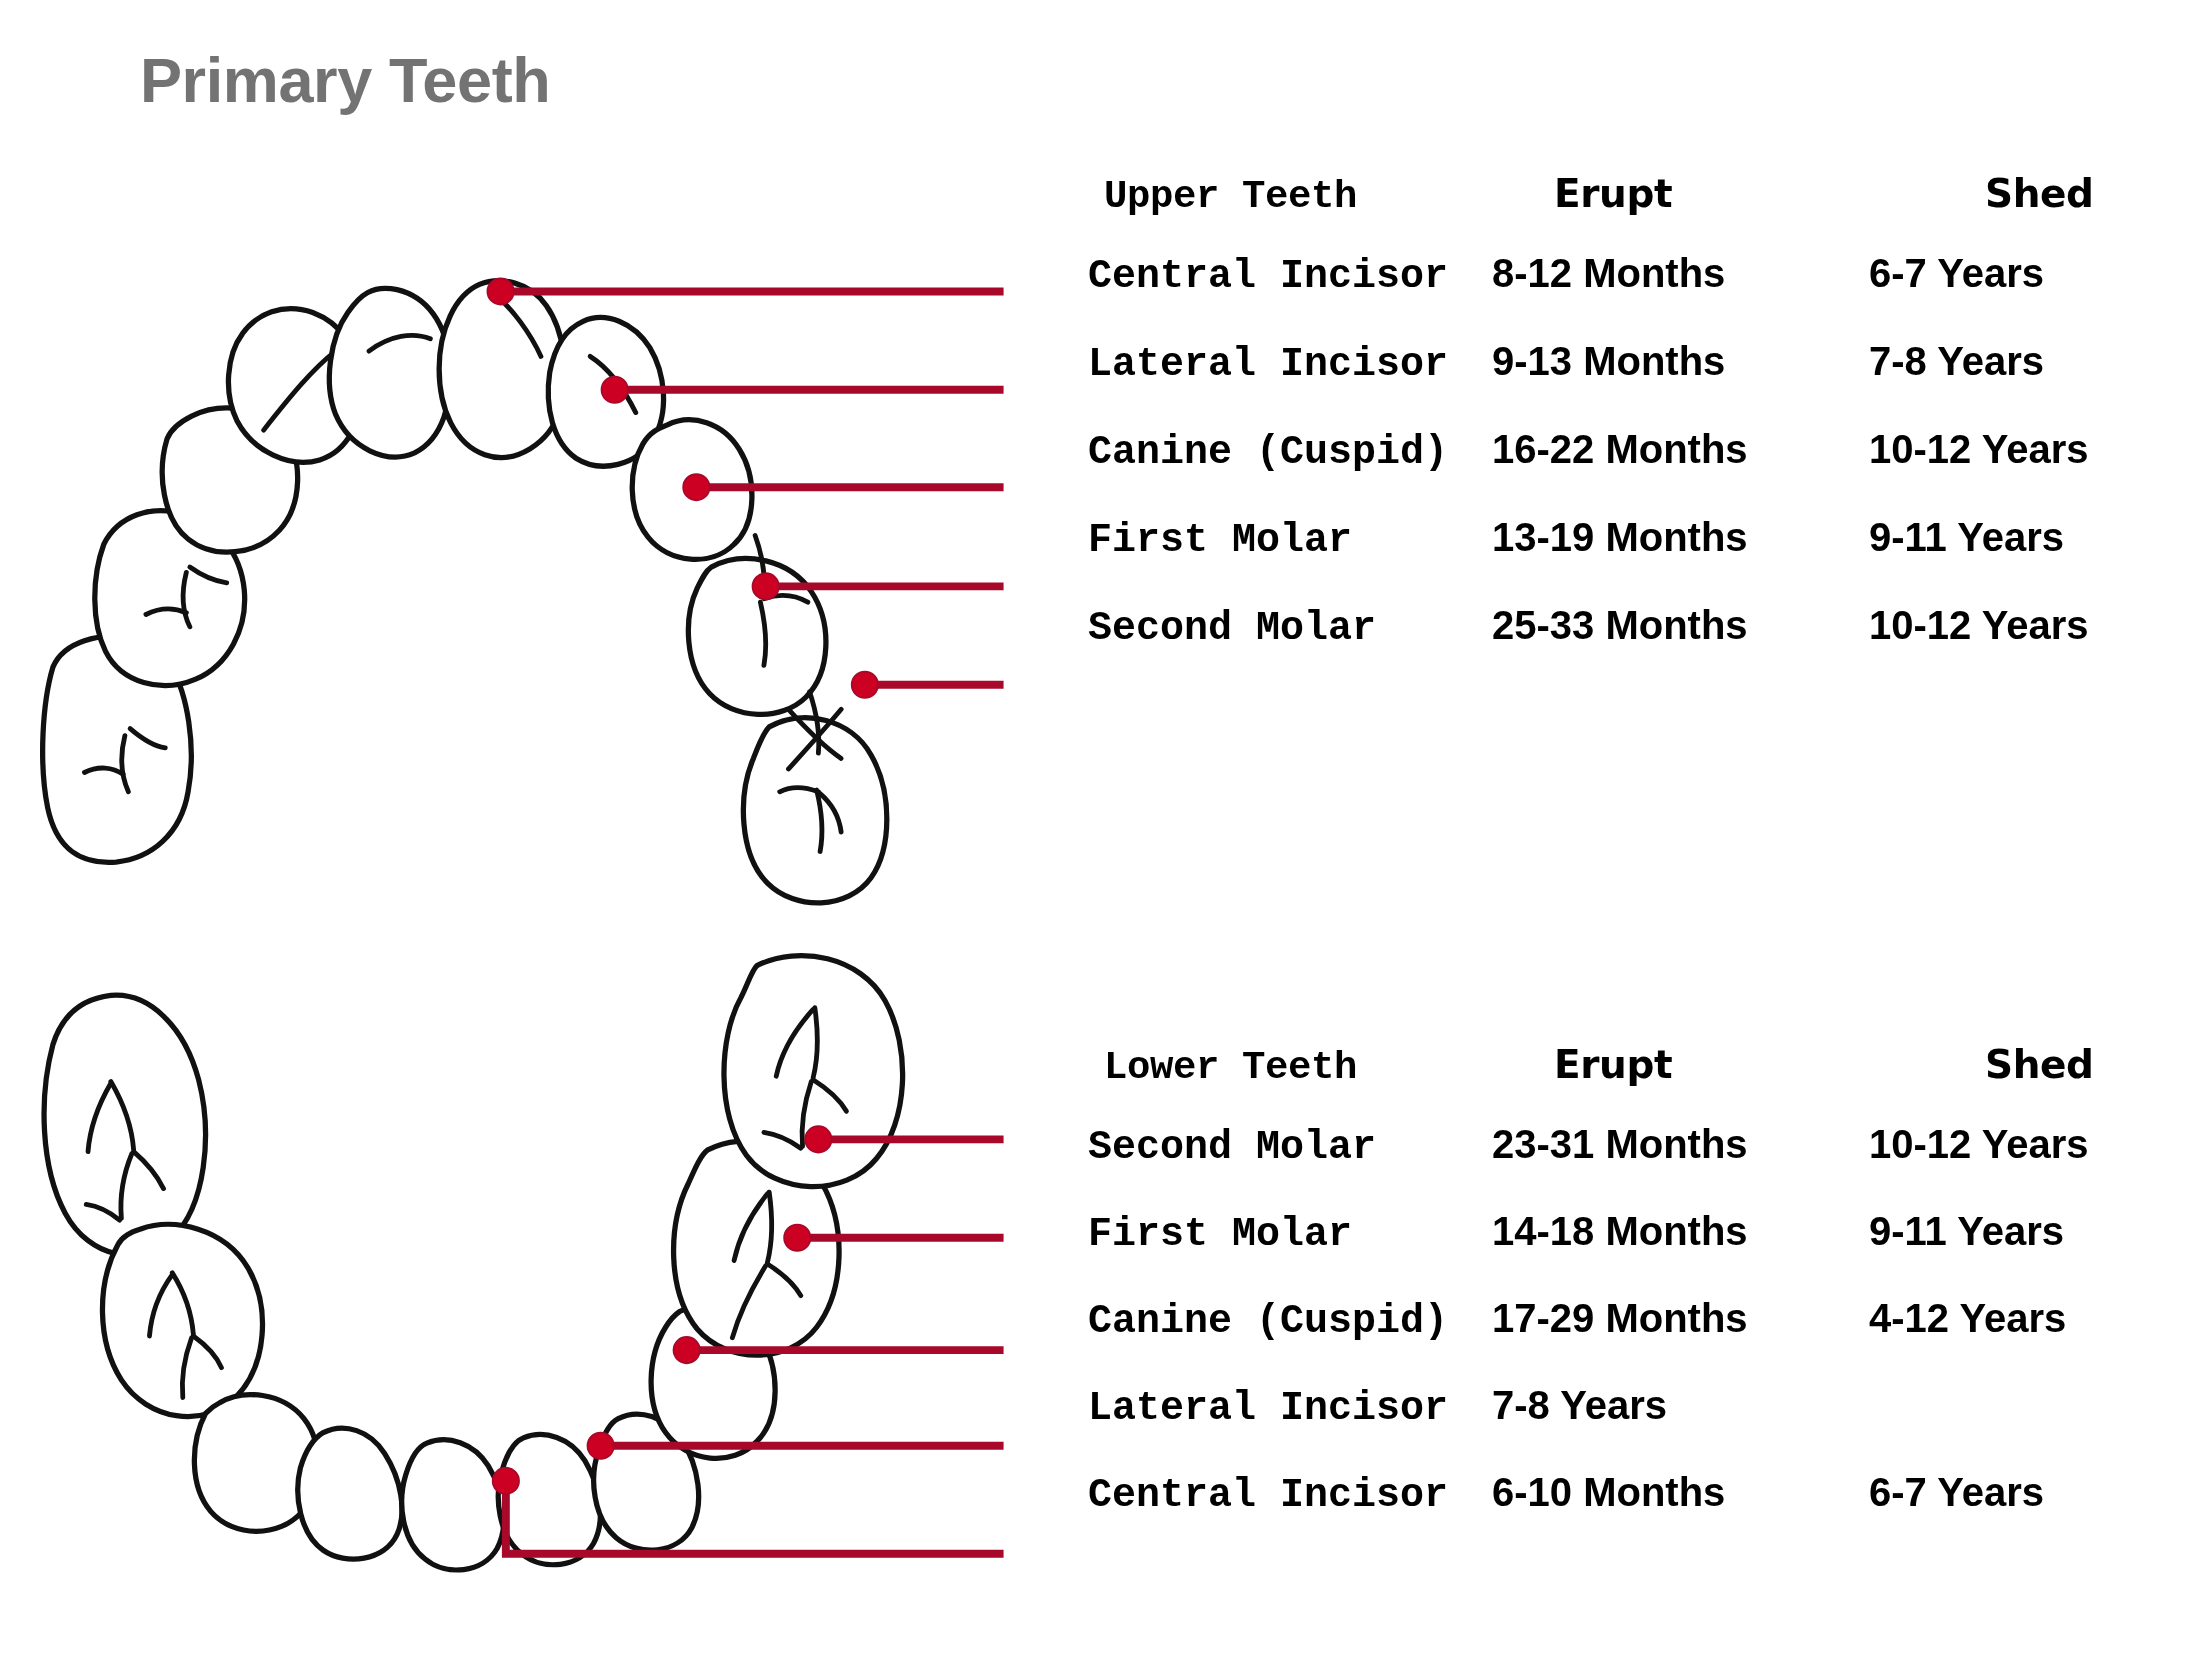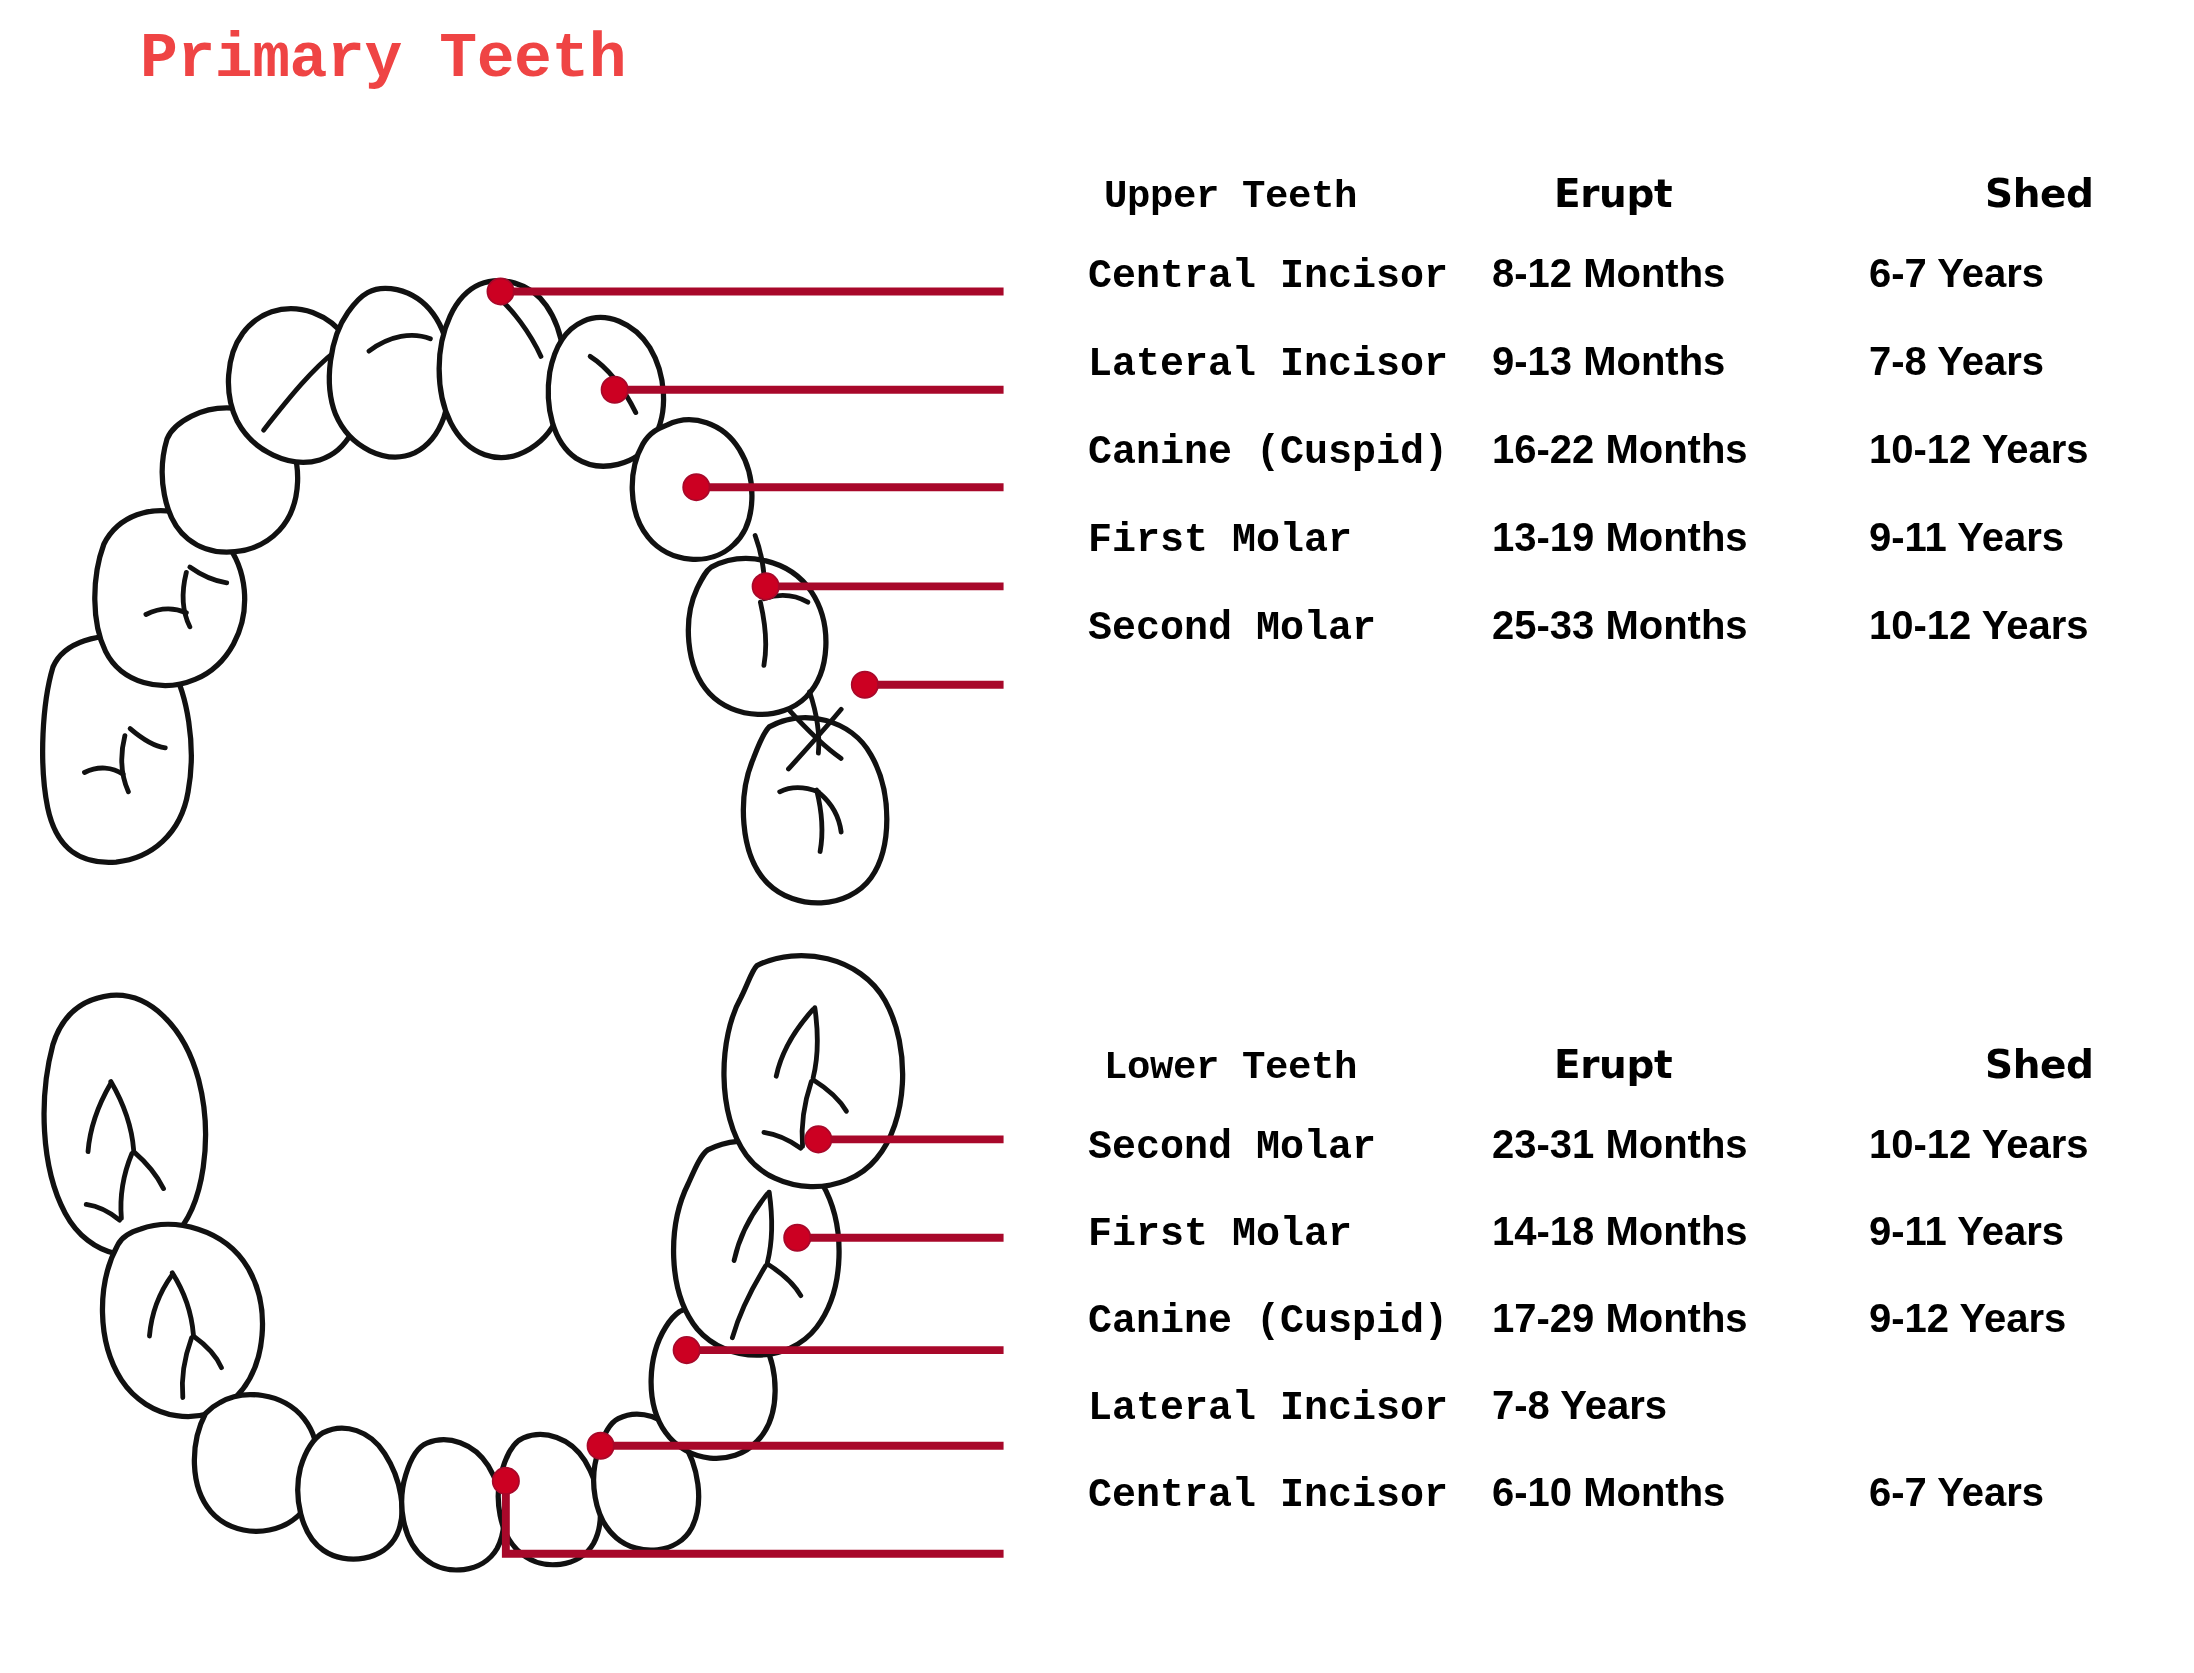--- a/index.html
+++ b/index.html
@@ -17,26 +17,26 @@
   #root {
     position: absolute;
     inset: 0;
     background: #ffffff;
   }
 
   
   .page-title {
     position: absolute;
     left: 140px;
-    top: 24px;
+    top: 44px;
     font-size: 63px;
     font-weight: 900;
     letter-spacing: -0.4px;
-    color: #ef4444;
-    font-family: Liberation Mono, monospace;
+    color: #737373;
+    font-family: Liberation Sans, sans-serif;
     white-space: nowrap;
   }
 
   
   .arch-svg {
     position: absolute;
     left: 0;
     top: 0;
     width: 2195px;
     height: 1674px;
@@ -319,21 +319,21 @@
         <div class="c-shed">10-12 Years</div>
       </div>
       <div class="trow">
         <div class="c-name">First Molar</div>
         <div class="c-erupt">14-18 Months</div>
         <div class="c-shed">9-11 Years</div>
       </div>
       <div class="trow">
         <div class="c-name">Canine (Cuspid)</div>
         <div class="c-erupt">17-29 Months</div>
-        <div class="c-shed">9-12 Years</div>
+        <div class="c-shed">4-12 Years</div>
       </div>
       <div class="trow">
         <div class="c-name">Lateral Incisor</div>
         <div class="c-shed">7-8 Years</div>
       </div>
       <div class="trow">
         <div class="c-name">Central Incisor</div>
         <div class="c-erupt">6-10 Months</div>
         <div class="c-shed">6-7 Years</div>
       </div>

